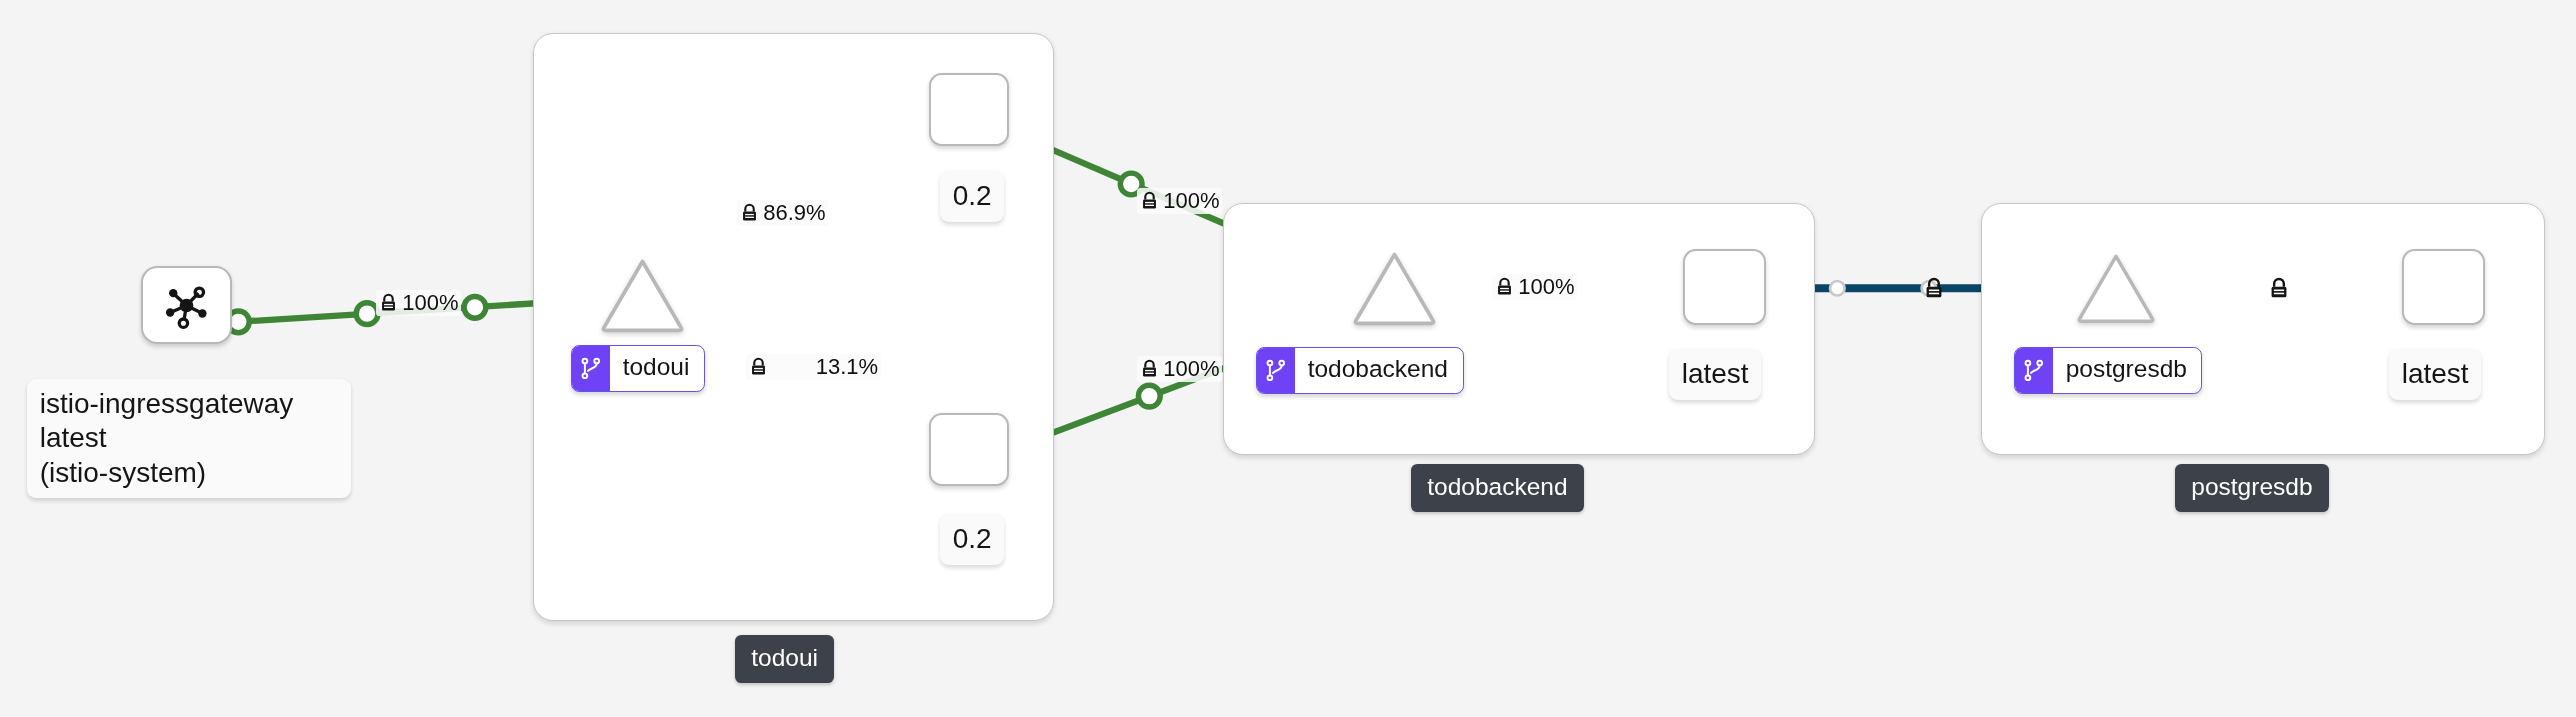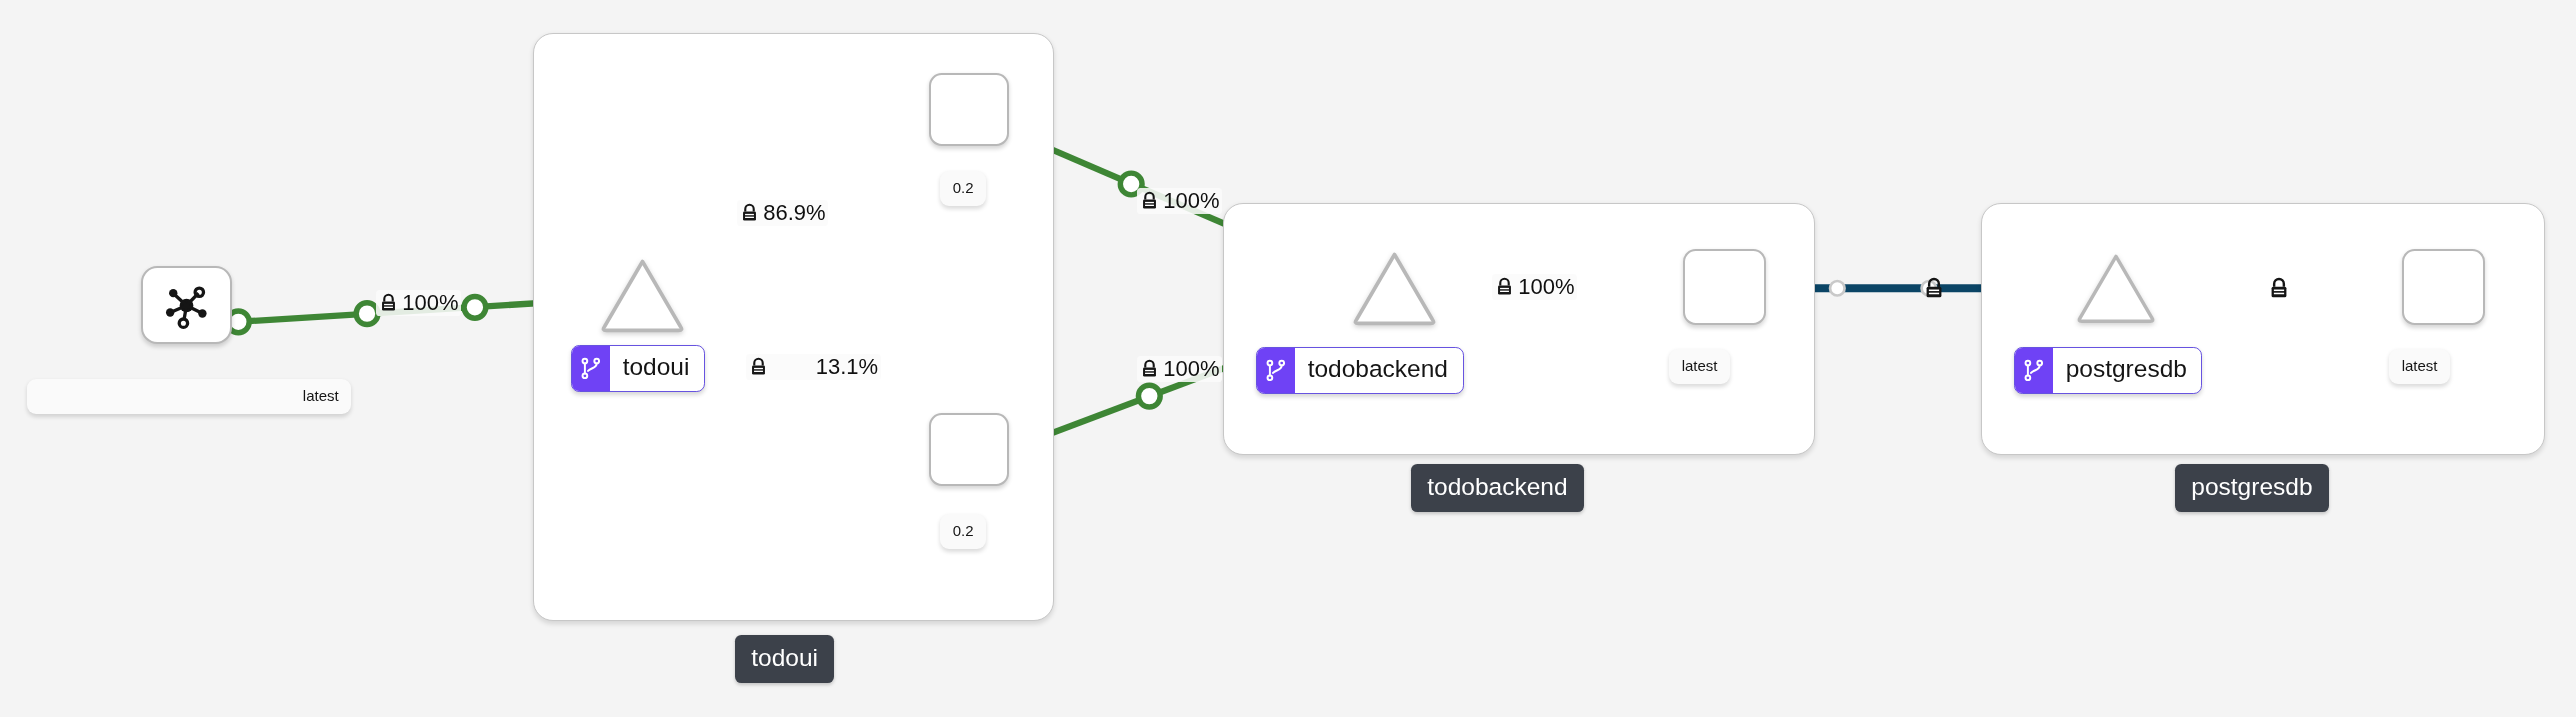--- a/index.html
+++ b/index.html
@@ -57,25 +57,25 @@
     width:58px;height:53px;
     filter:drop-shadow(0 2.7px 2.7px rgba(0,0,0,.18));
   }
   .shape-triangle svg{display:block;}
 
   
   .node-label{
     position:absolute;
     background:#fafafa;
     border-radius:9px;
-    font-size:15px;
+    font-size:28px;
     line-height:1.22;
     color:#151515;
     padding:8.2px 12.7px;
-    text-align:right;
+    text-align:left;
     white-space:nowrap;
     box-shadow:0 2.7px 4.5px rgba(0,0,0,.14);
   }
   .node-label.multi{white-space:normal;}
 
   
   .chip{
     position:absolute;
     display:flex;
     align-items:stretch;
@@ -207,21 +207,23 @@
         <circle cx="6.0" cy="6.4" r="1.9" fill="#151515"></circle>
         <circle cx="17.8" cy="6.0" r="1.9" fill="none" stroke="#151515" stroke-width="1.5"></circle>
         <circle cx="4.6" cy="15.2" r="1.9" fill="#151515"></circle>
         <circle cx="19.2" cy="15.6" r="1.9" fill="#151515"></circle>
         <circle cx="10.6" cy="20.0" r="1.9" fill="none" stroke="#151515" stroke-width="1.5"></circle>
         <path d="M12 12 L6.3 6.8 M12 12 L17.4 6.4 M12 12 L5.2 14.9 M12 12 L18.6 15.3 M12 12 L10.9 18.3" stroke="#151515" stroke-width="1.5" fill="none"></path>
       </svg>
     </div>
   </div>
   <div class="node-label multi" style="left:27px;top:379px;width:299px;">
+    <div>istio-ingressgateway</div>
     <div>latest</div>
+    <div>(istio-system)</div>
   </div>
 
   <div class="node shape-triangle" style="left:599px;top:256px;">
     <svg width="87" height="78" viewBox="0 0 96 86" aria-hidden="true">
       <path d="M48 6 L90 78 Q93 82 88 82 L8 82 Q3 82 6 78 Z" fill="#ffffff" stroke="#b8b8b8" stroke-width="4" stroke-linejoin="round"></path>
     </svg>
   </div>
   <div class="chip" style="left:571px;top:345px;">
     <span class="chip-icon">
       <svg width="23.6" height="27" viewBox="0 0 24 24" aria-hidden="true">

